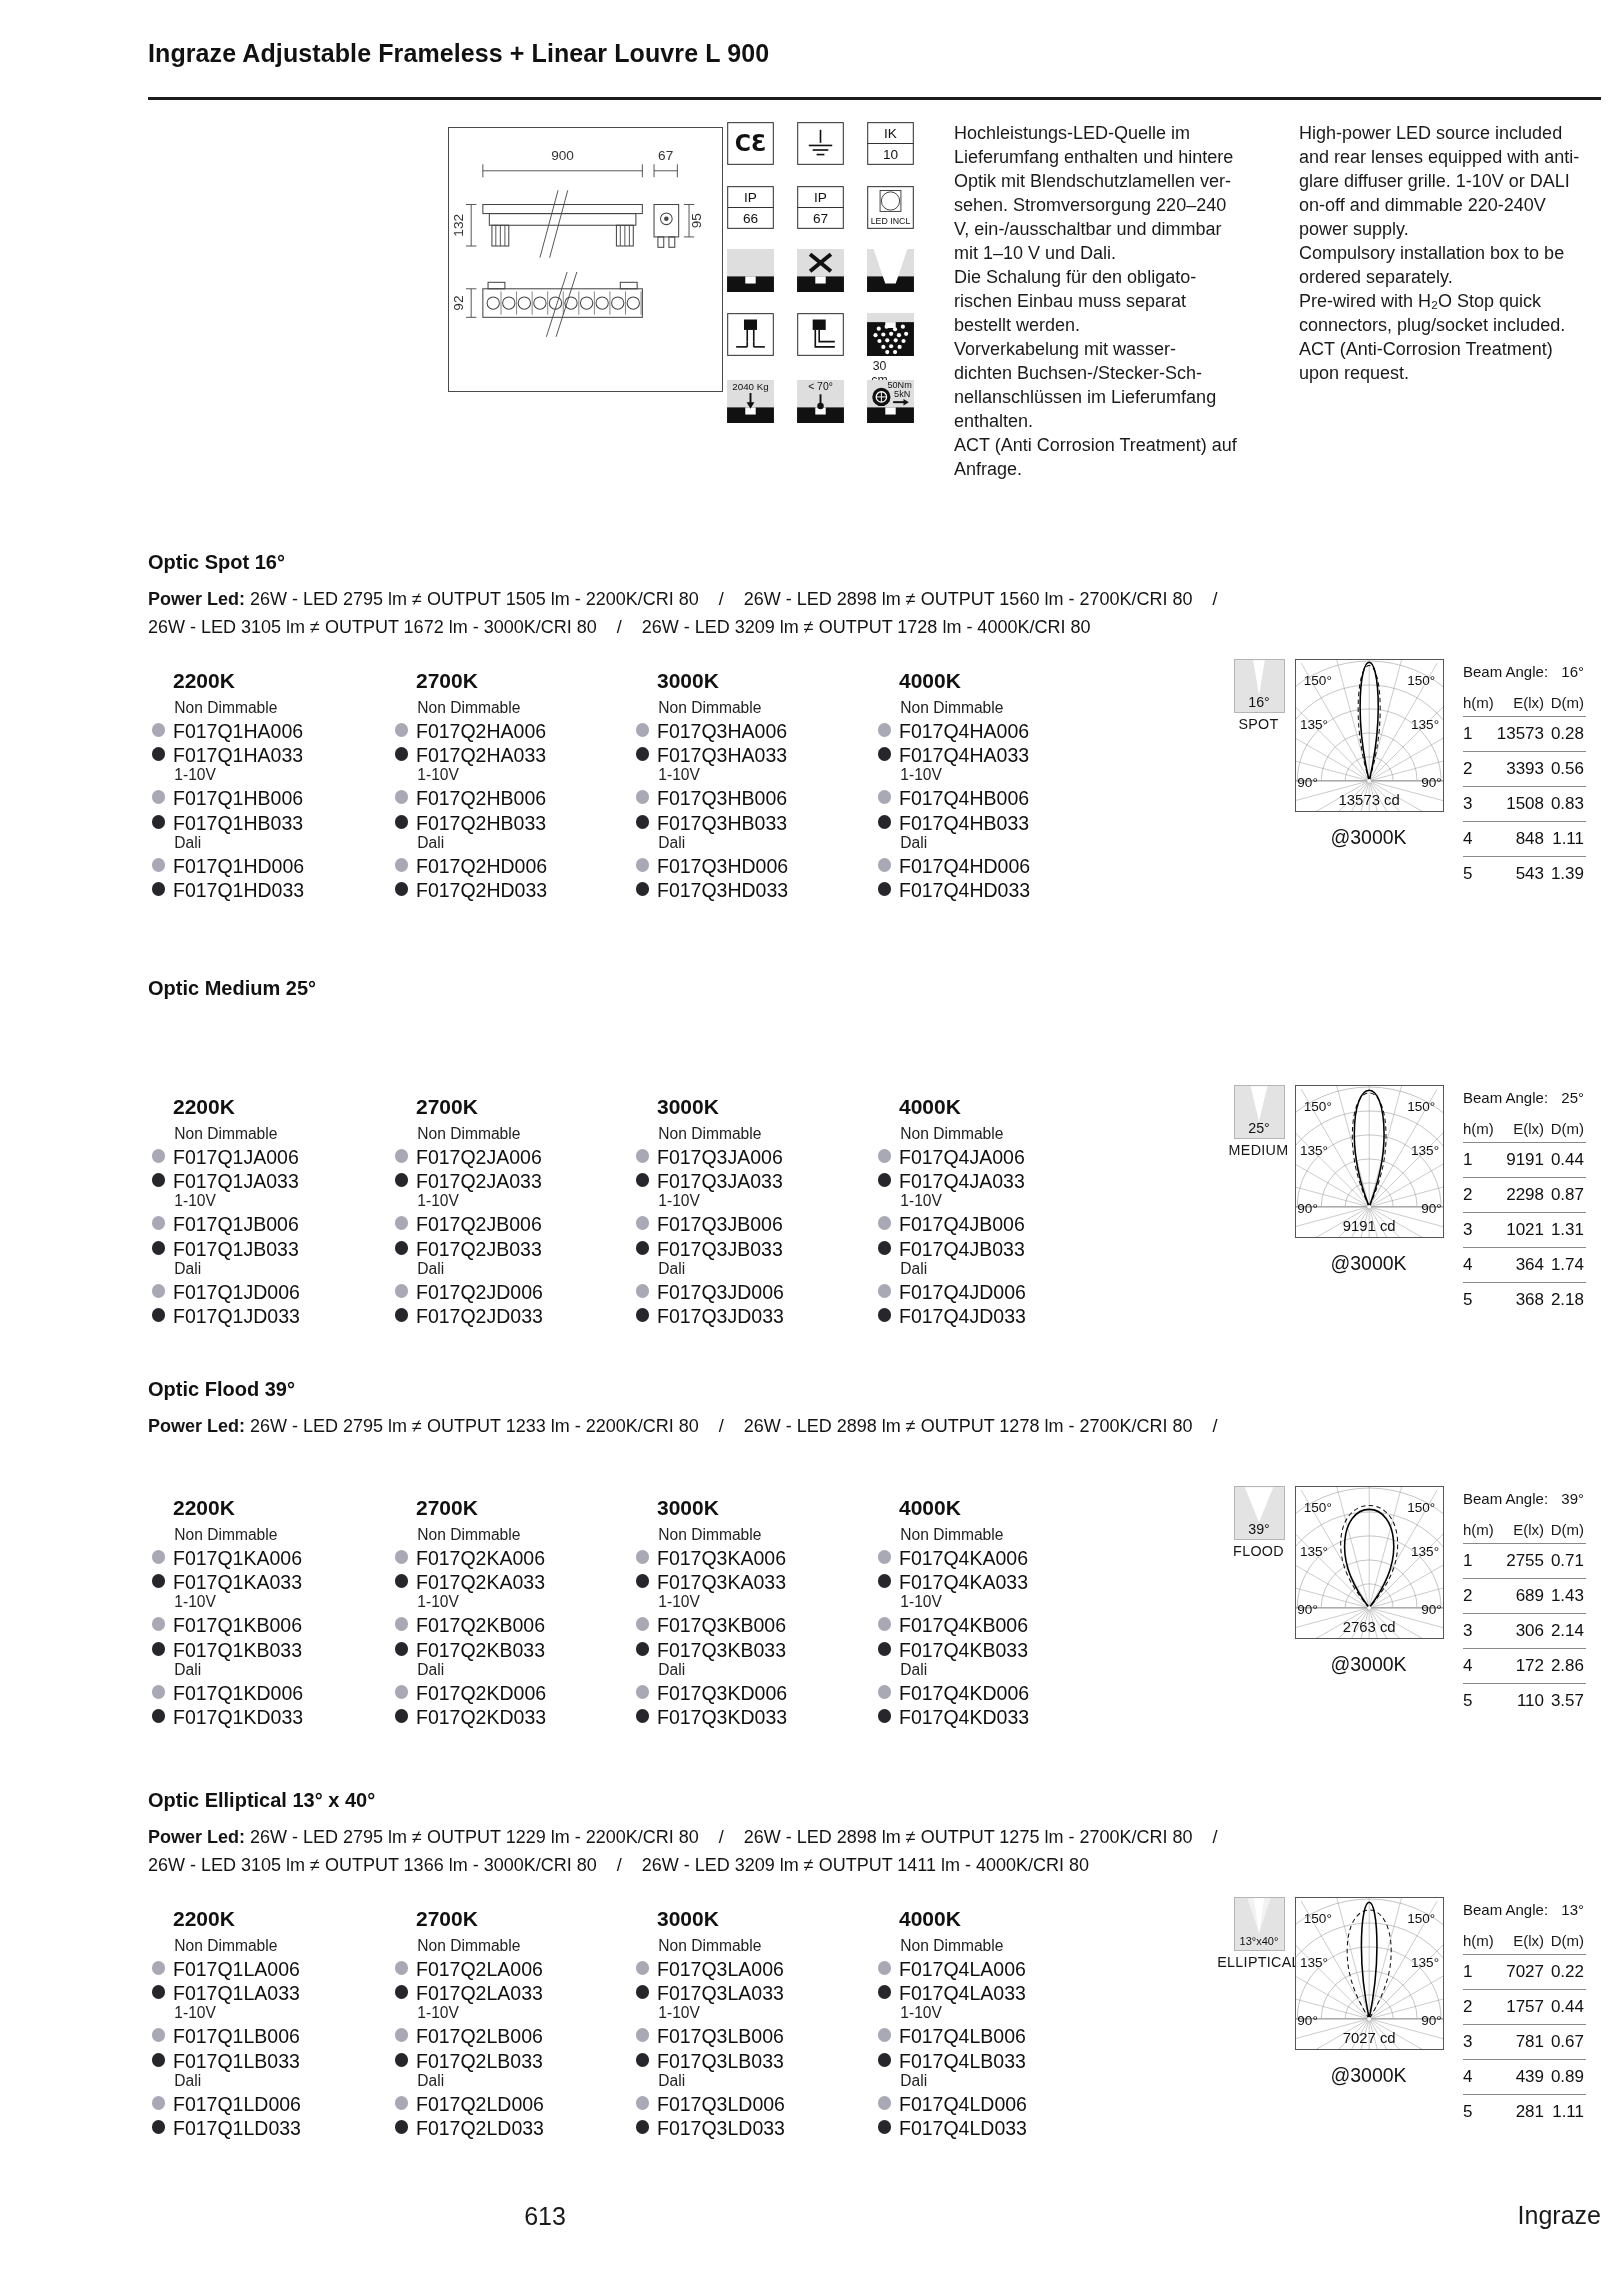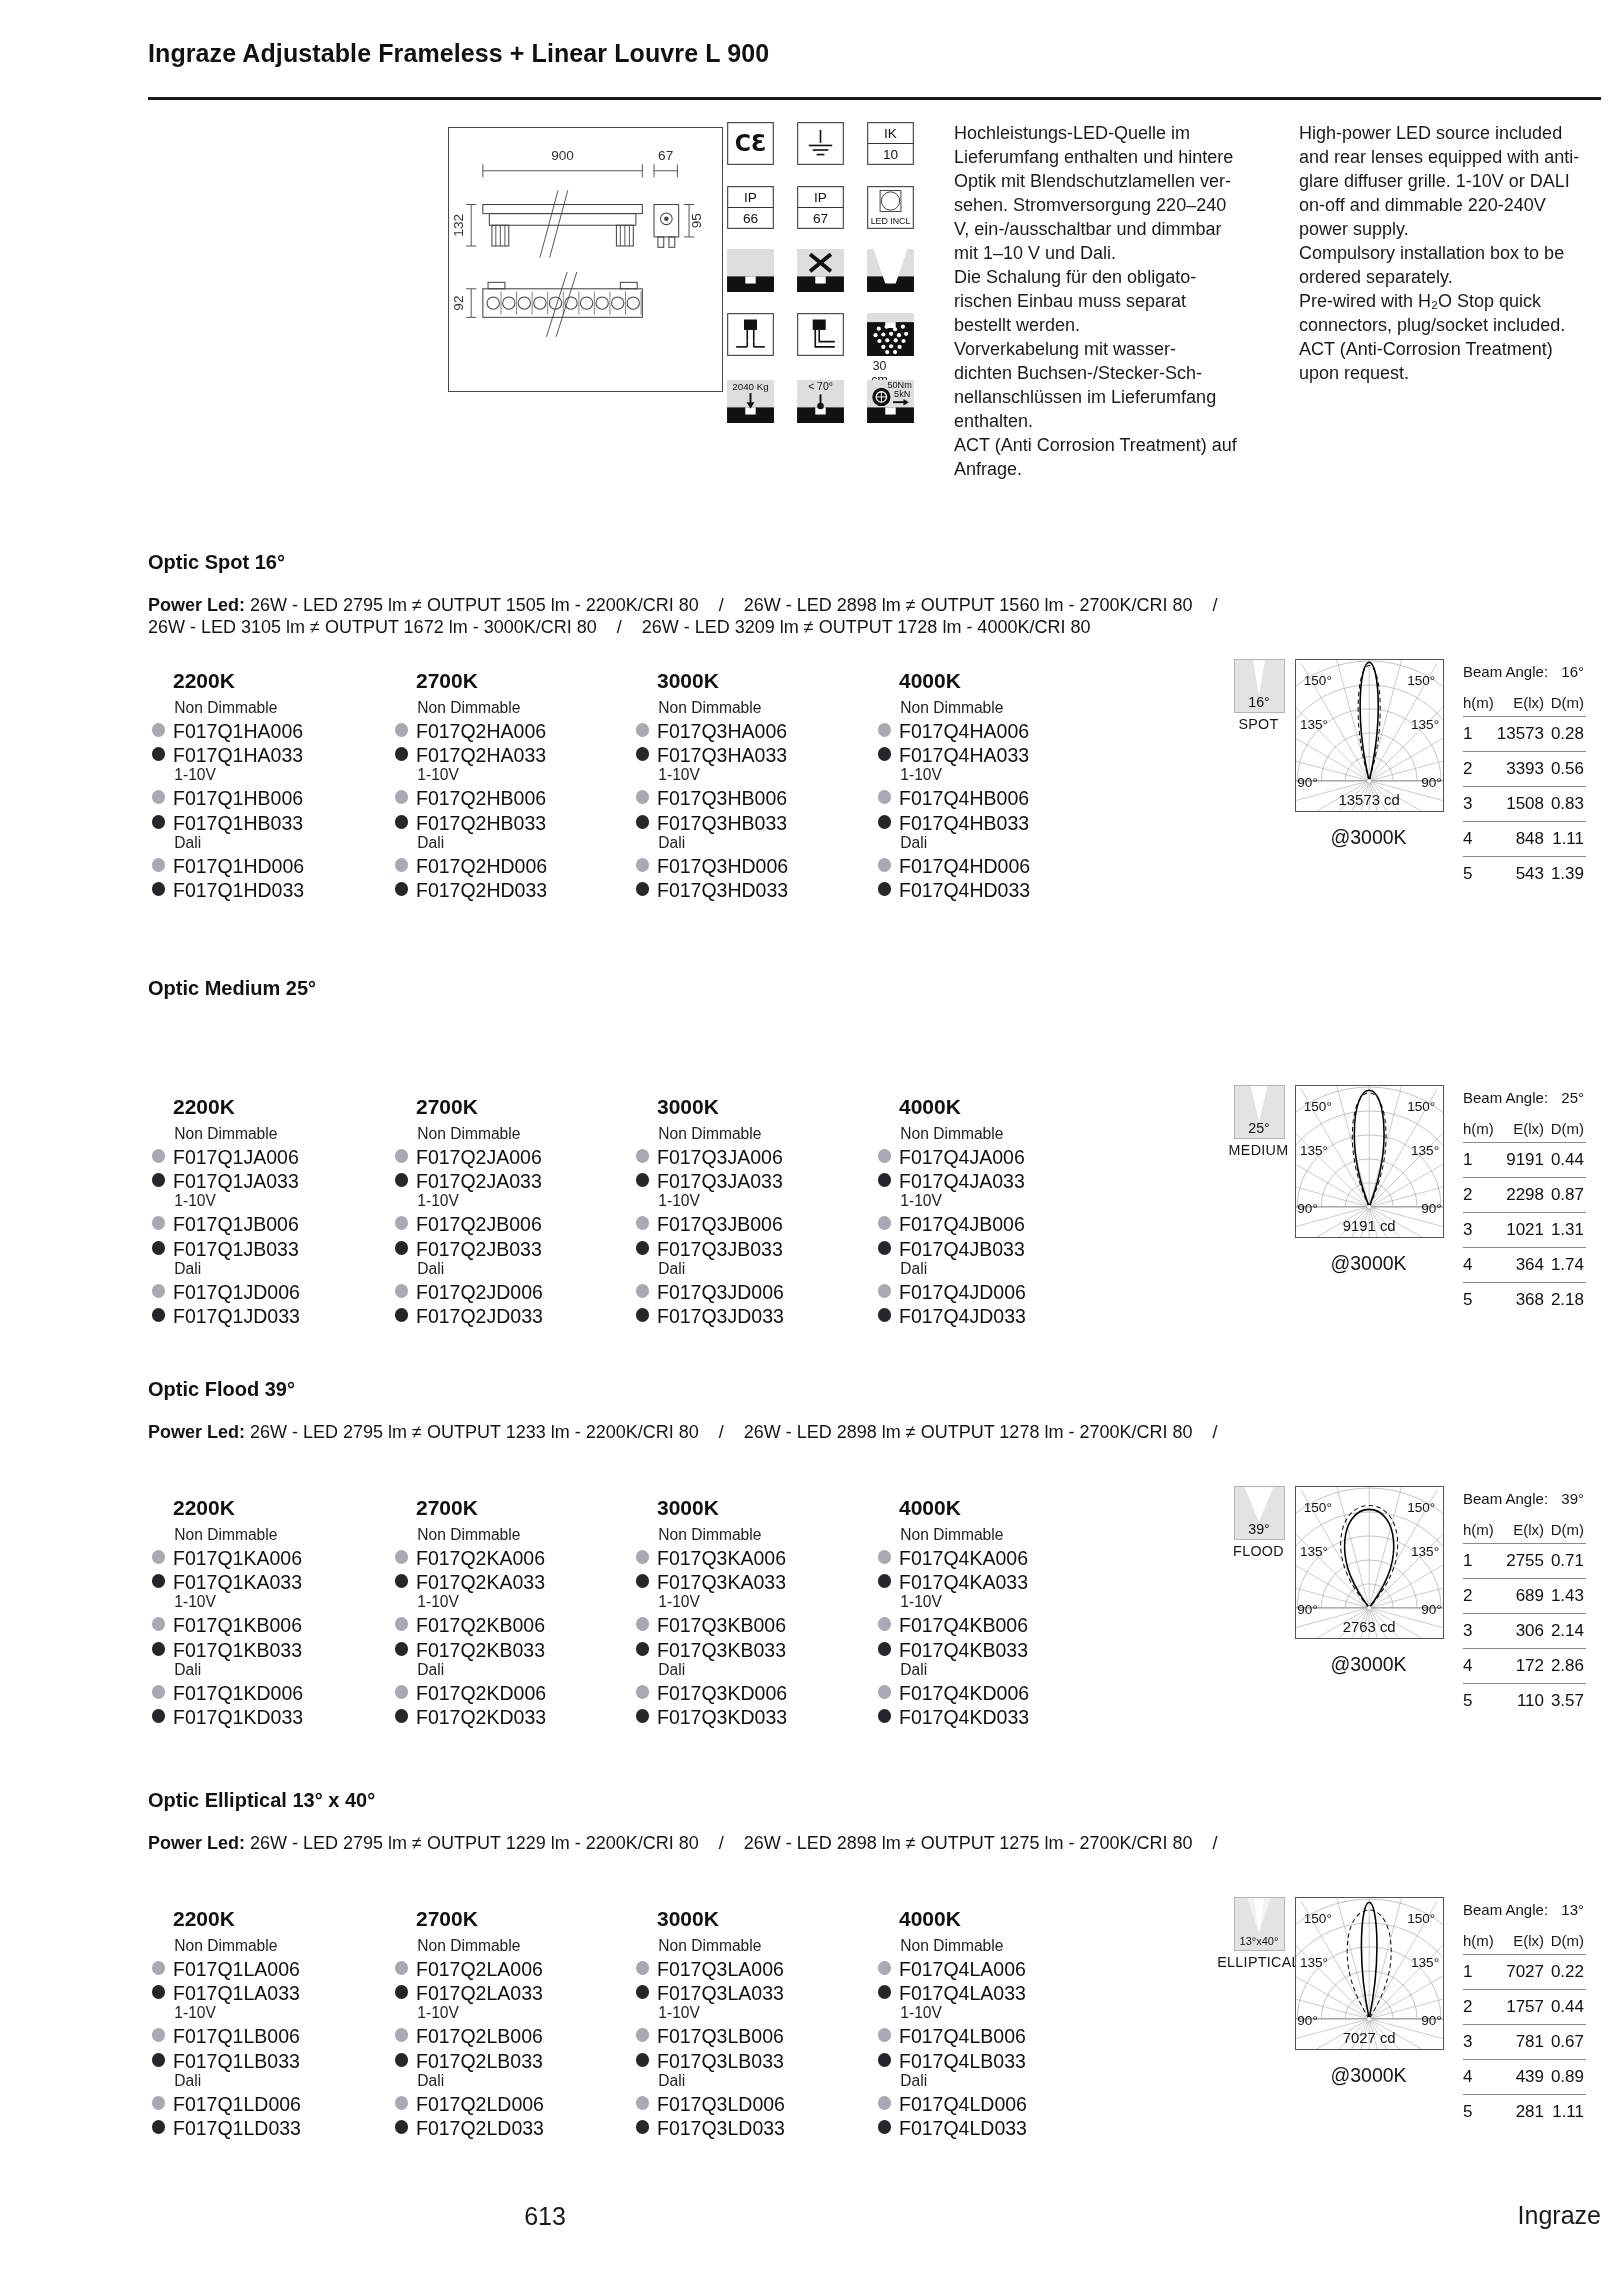--- a/index.html
+++ b/index.html
@@ -10,21 +10,21 @@
   .drawing-box{position:absolute;left:448px;top:127px;width:273px;height:263px;border:1.3px solid #4a4a4a;background:#fff;}
   .icons-grid{position:absolute;left:727px;top:122px;width:195px;height:305px;}
   .icon-tile{position:absolute;width:25px;}
   .desc{position:absolute;font-size:18px;line-height:24px;white-space:pre-line;color:#1a1a1a;}
   .desc.de{left:954px;top:121px;width:328px;}
   .desc.en{left:1299px;top:121px;width:308px;}
   .section{position:absolute;left:148px;width:1475px;height:364px;}
   .sec-title{position:absolute;left:0;top:0;font-size:20px;font-weight:bold;}
   .power{position:absolute;left:0;font-size:18px;white-space:pre;color:#141414;}
   .power .b{font-weight:bold;}
-  .p1{top:44px;text-align:center;} .p2{top:66px;}
+  .p1{top:38px;text-align:center;} .p2{top:66px;}
   .tcol{position:absolute;top:118px;width:224px;}
   .col-temp{position:absolute;left:0;top:0;font-size:21px;font-weight:bold;}
   .dimlab{position:absolute;left:1.3px;font-size:15.6px;color:#222;}
   .code{position:absolute;left:0;font-size:19.5px;color:#101010;white-space:nowrap;}
   .dot{position:absolute;left:-21.4px;top:3.2px;width:13.6px;height:13.6px;border-radius:50%;}
   .badge{position:absolute;width:49px;height:52px;background:#e3e3e3;border:0.6px solid #b5b5b5;}
   .badge-name{position:absolute;font-size:14.3px;color:#161616;text-align:center;width:91px;letter-spacing:0.3px;}
   .polar{position:absolute;width:147px;height:151px;border:1px solid #555;background:#fff;}
   .atk{position:absolute;width:147px;text-align:center;font-size:19.5px;color:#141414;}
   .ptable{position:absolute;width:123px;}
@@ -703,20 +703,21 @@
               <span>5</span>
               <span>110</span>
               <span>3.57</span>
             </div>
         </div>
       </div>
     </div>
       <div class="section" style="top:1789px">
       <div class="sec-title">Optic Elliptical 13° x 40°</div>
       <div class="power p1"><span class="b">Power Led: </span>26W - LED 2795 lm ≠ OUTPUT 1229 lm - 2200K/CRI 80    /    26W - LED 2898 lm ≠ OUTPUT 1275 lm - 2700K/CRI 80    /</div>
+      <div class="power p2">26W - LED 3105 lm ≠ OUTPUT 1366 lm - 3000K/CRI 80    /    26W - LED 3209 lm ≠ OUTPUT 1411 lm - 4000K/CRI 80</div>
       <div class="tcol" style="left:25px">
         <div class="col-temp">2200K</div>
           <div class="dimlab" style="top:30px">Non Dimmable</div>
           <div class="code" style="top:51px"><span class="dot" style="background:#a9a9b6"></span>F017Q1LA006</div>
           <div class="code" style="top:75px"><span class="dot" style="background:#26262c"></span>F017Q1LA033</div>
           <div class="dimlab" style="top:97px">1-10V</div>
           <div class="code" style="top:118px"><span class="dot" style="background:#a9a9b6"></span>F017Q1LB006</div>
           <div class="code" style="top:143px"><span class="dot" style="background:#26262c"></span>F017Q1LB033</div>
           <div class="dimlab" style="top:165px">Dali</div>
           <div class="code" style="top:186px"><span class="dot" style="background:#a9a9b6"></span>F017Q1LD006</div>

